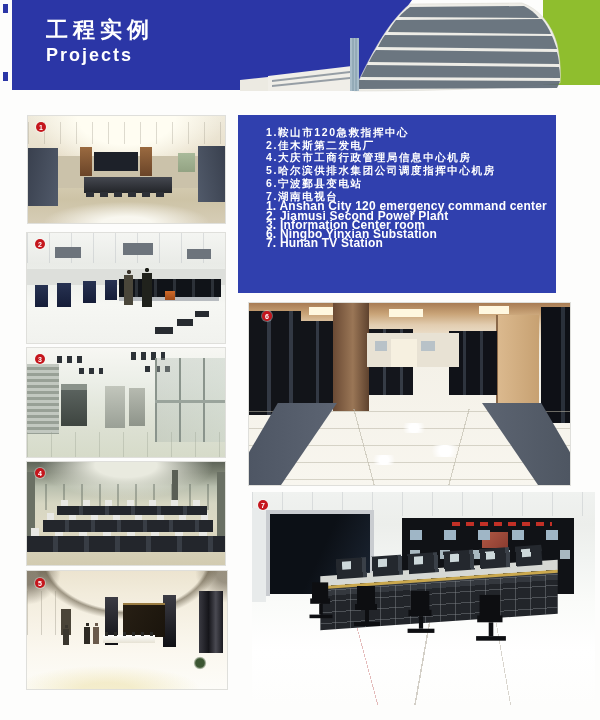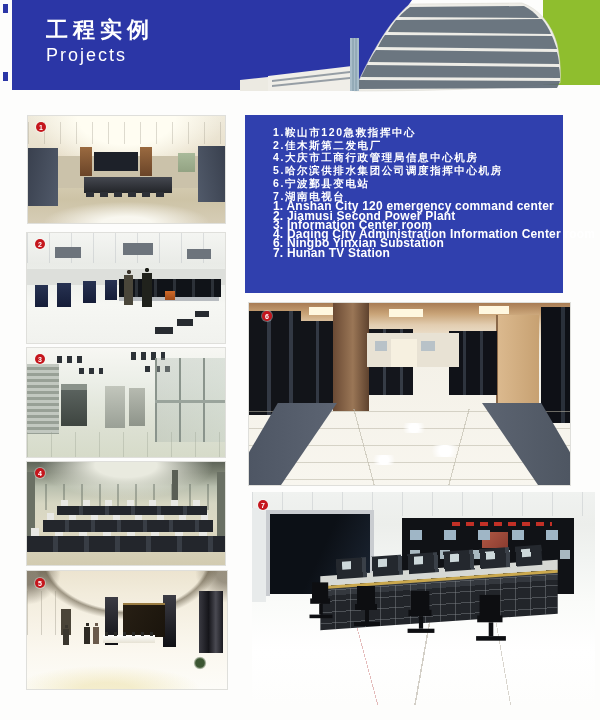--- a/index.html
+++ b/index.html
@@ -4,21 +4,21 @@
 <style>
   html,body{margin:0;padding:0;}
   body{background:#ffffff;font-family:"Liberation Sans","DejaVu Sans",sans-serif;}
   .page{position:relative;width:600px;height:720px;background:#fdfdfc;overflow:hidden;}
 
   
   .top-strip{position:absolute;left:0;top:0;width:484px;height:96px;}
   .banner-title-zh{position:absolute;left:46px;top:15px;color:var(--text-white);
     font-size:22px;font-weight:bold;letter-spacing:5px;}
   .banner-title-en{position:absolute;left:46px;top:45px;color:var(--text-white);
-    font-size:18px;font-weight:400;letter-spacing:2px;}
+    font-size:18px;font-weight:700;letter-spacing:2px;}
   .speck{position:absolute;width:5px;background:var(--banner-blue);}
   .speck.s1{left:3px;top:4px;height:9px;}
   .speck.s2{left:3px;top:72px;height:9px;}
 
   
   .photo{position:absolute;box-shadow:0 0 0 1px rgba(198,198,192,.55);}
   .badge{position:absolute;width:10px;height:10px;border-radius:50%;
     background:var(--badge-red);color:var(--text-white);font-size:7px;font-weight:bold;
     display:flex;align-items:center;justify-content:center;line-height:1;
     box-shadow:0 0 0 1px rgba(255,255,255,.35);}
@@ -178,21 +178,21 @@
     linear-gradient(#0d0e11,#0d0e11) 3px 0/18px 20px no-repeat,
     linear-gradient(#0d0e11,#0d0e11) 1px 18px/22px 6px no-repeat,
     linear-gradient(#0d0e11,#0d0e11) 11px 24px/4px 12px no-repeat,
     linear-gradient(#0d0e11,#0d0e11) 0 36px/26px 4px no-repeat;}
   .c1{left:56px;top:88px;transform:scale(.9);}
   .c2{left:102px;top:94px;}
   .c3{left:156px;top:100px;transform:scale(1.05);}
   .c4{left:226px;top:106px;transform:scale(1.15);}
 
   
-  .list-box{position:absolute;left:245px;top:115px;width:318px;height:178px;
+  .list-box{position:absolute;left:238px;top:115px;width:318px;height:178px;
     background:var(--list-box-blue);color:var(--text-white);
     padding:11px 6px 16px 28px;box-sizing:border-box;}
   .zh-item{font-size:10.5px;font-weight:bold;letter-spacing:1.6px;line-height:12.7px;white-space:nowrap;}
   .en-item{font-size:12px;font-weight:bold;letter-spacing:.2px;line-height:9.3px;white-space:nowrap;}
 </style>
 </head>
 <body>
 
 <div class="page">
 
@@ -228,21 +228,20 @@
       <div class="zh-item">2.佳木斯第二发电厂</div>
       <div class="zh-item">4.大庆市工商行政管理局信息中心机房</div>
       <div class="zh-item">5.哈尔滨供排水集团公司调度指挥中心机房</div>
       <div class="zh-item">6.宁波鄞县变电站</div>
       <div class="zh-item">7.湖南电视台</div>
     </div>
     <div>
       <div class="en-item">1. Anshan City 120 emergency command center</div>
       <div class="en-item">2. Jiamusi Second Power Plant</div>
       <div class="en-item">3. Information Center room</div>
-      <div class="en-item">4. Daqing City Administration Information Center room</div>
       <div class="en-item">6. Ningbo Yinxian Substation</div>
       <div class="en-item">7. Hunan TV Station</div>
     </div>
   </div>
 
   <div class="photo photo1">
     <div class="badge" style="left:8px;top:6px;">1</div>
   </div>
   <div class="photo photo2">
     <div class="badge" style="left:8px;top:6px;">2</div>

